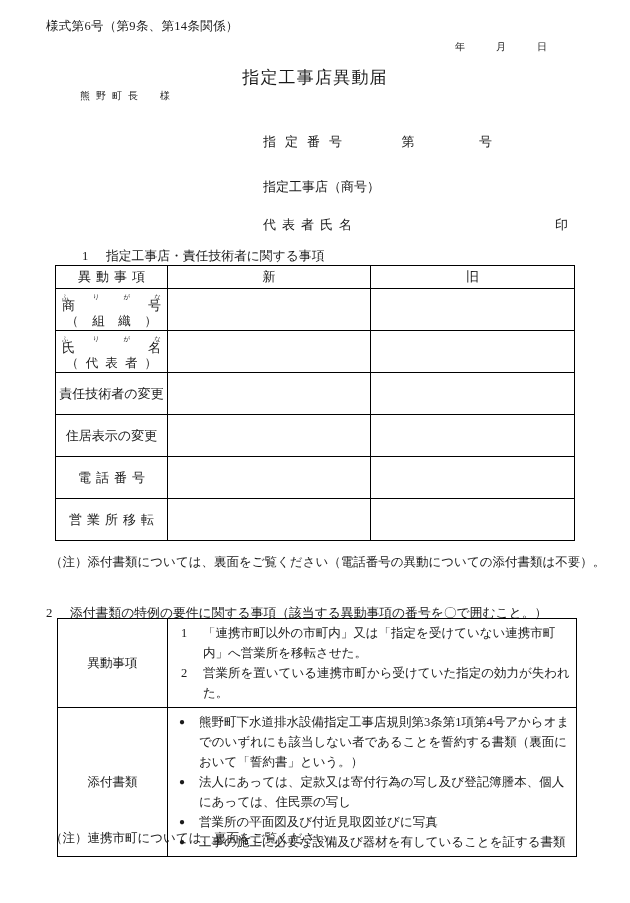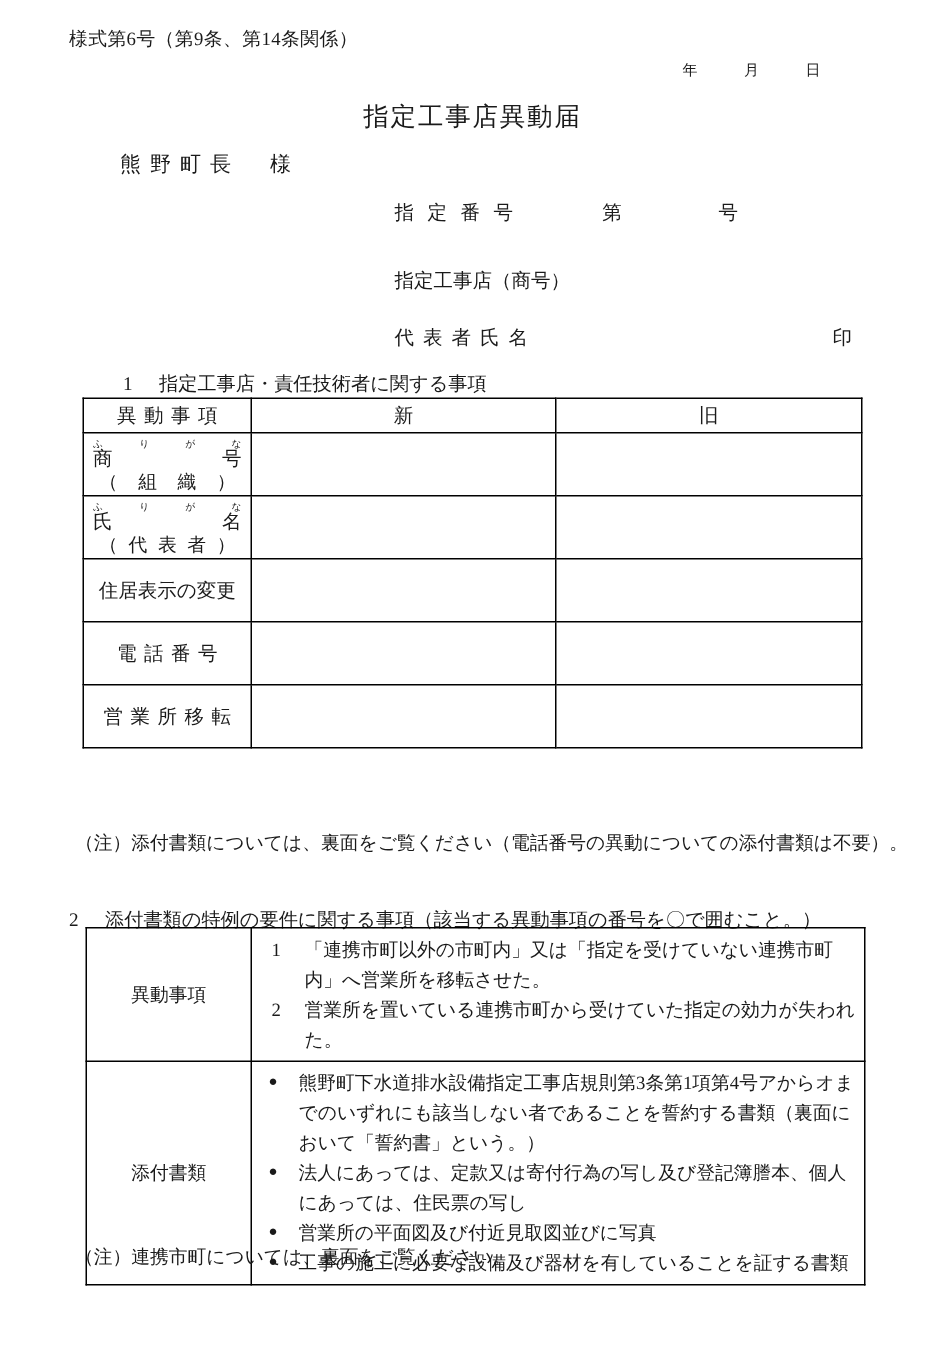--- a/index.html
+++ b/index.html
@@ -41,22 +41,22 @@
   .doc-title {
     position: absolute;
     left: 0; top: 66px;
     width: 630px;
     text-align: center;
     font-size: 17px;
     letter-spacing: 1.2px;
   }
   .addressee {
     position: absolute;
-    left: 80px; top: 101px;
-    font-size: 14px;
+    left: 80px; top: 89px;
+    font-size: 10px;
     letter-spacing: 6px;
     white-space: nowrap;
   }
   .num-line {
     position: absolute;
     left: 263px; top: 133px;
     font-size: 13px;
     white-space: nowrap;
   }
   .num-line .lbl { letter-spacing: 9px; }
@@ -291,20 +291,25 @@
               <span>表</span>
               <span>者</span>
               <span>）</span>
             </div>
           </div>
         </td>
         <td></td>
         <td></td>
       </tr>
       <tr>
+        <td>責任技術者の変更</td>
+        <td></td>
+        <td></td>
+      </tr>
+      <tr>
         <td>住居表示の変更</td>
         <td></td>
         <td></td>
       </tr>
       <tr>
         <td><span class="lbl-spread">電話番号</span></td>
         <td></td>
         <td></td>
       </tr>
       <tr>

